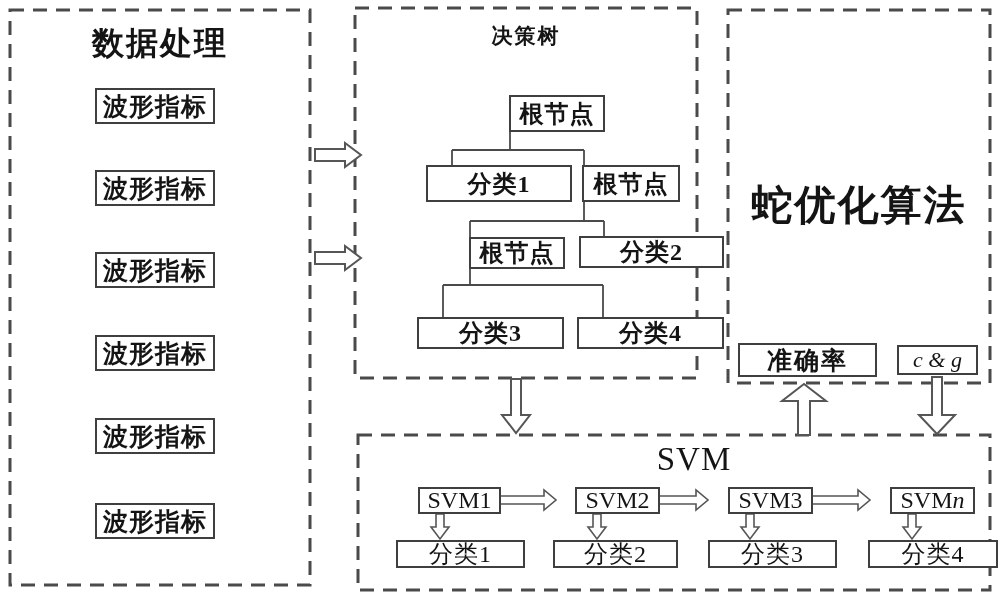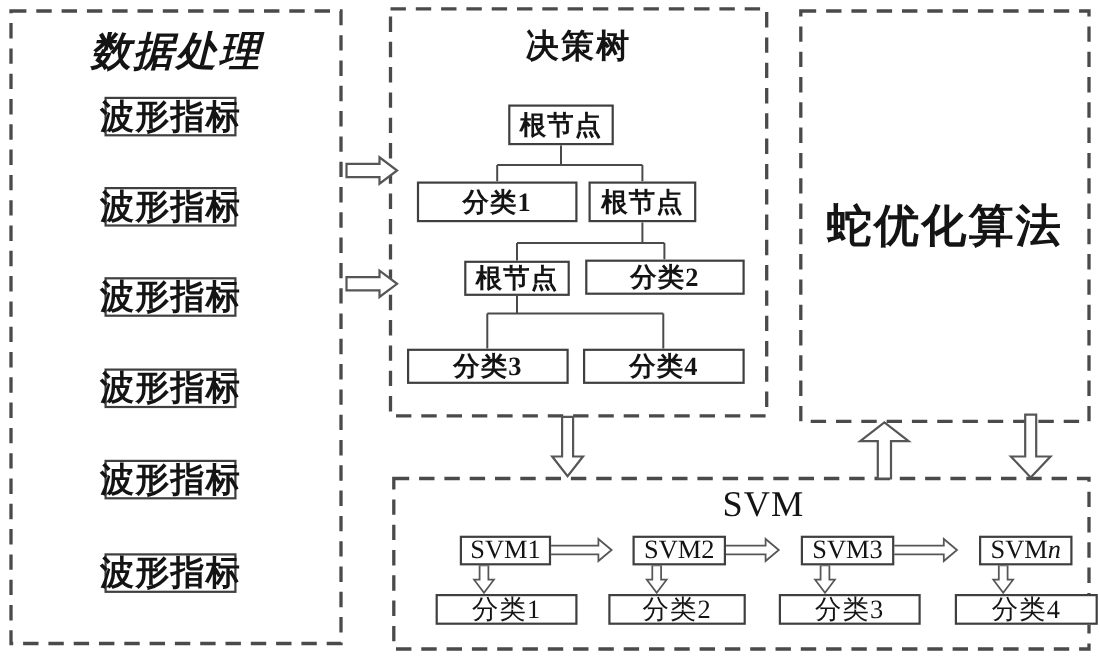--- a/index.html
+++ b/index.html
@@ -22,29 +22,29 @@
   #svg-overlay{position:absolute;left:0;top:0;z-index:1;}
   .dashed-rect{fill:none;stroke:var(--line);stroke-width:3;stroke-dasharray:14 9;}
   .connector{fill:none;stroke:var(--line);stroke-width:1.8;}
   .hollow-arrow{fill:#ffffff;stroke:#565656;stroke-width:2;}
   .thin-arrow{fill:#ffffff;stroke:#565656;stroke-width:1.6;}
   .node{
     position:absolute;box-sizing:border-box;background:#ffffff;
     border:2px solid var(--box-border);display:flex;align-items:center;justify-content:center;
     z-index:2;white-space:nowrap;
   }
-  .indicator{font-size:31px;font-weight:bold;letter-spacing:1px;}
-  .tree-node{font-size:24px;font-weight:bold;letter-spacing:1px;}
+  .indicator{font-size:25px;font-weight:bold;letter-spacing:1px;}
+  .tree-node{font-size:24px;font-weight:bold;letter-spacing:1px;margin-left:47px;}
   .acc-node{font-size:25px;font-weight:bold;letter-spacing:2px;}
   .cg-node{font-size:22px;font-style:italic;}
   .svm-node{font-size:24px;}
   .out-node{font-size:24px;letter-spacing:1px;}
   .it{font-style:italic;}
-  .t-data{top:12px;font-size:37px;font-style:italic;}
-  .t-tree{top:14px;font-size:30px;}
+  .t-data{top:12px;font-size:32px;}
+  .t-tree{top:14px;font-size:21px;}
   .t-snake{top:168px;font-size:41px;}
   .t-svm{top:6px;font-size:33px;font-weight:normal;letter-spacing:1px;}
 </style>
 </head>
 <body>
 
 <div id="canvas">
 
   <svg id="svg-overlay" width="1000" height="599">
 
@@ -89,20 +89,22 @@
     <div class="node tree-node" style="left:24px;top:157px;width:146px;height:37px;">分类1</div>
     <div class="node tree-node" style="left:180px;top:157px;width:98px;height:37px;">根节点</div>
     <div class="node tree-node" style="left:67px;top:229px;width:96px;height:32px;">根节点</div>
     <div class="node tree-node" style="left:177px;top:228px;width:145px;height:32px;">分类2</div>
     <div class="node tree-node" style="left:15px;top:309px;width:147px;height:32px;">分类3</div>
     <div class="node tree-node" style="left:175px;top:309px;width:147px;height:32px;">分类4</div>
   </div>
 
   <div class="panel" style="left:728px;top:10px;width:262px;height:373px;">
     <div class="panel-title t-snake">蛇优化算法</div>
+    <div class="node acc-node" style="left:10px;top:333px;width:139px;height:34px;">准确率</div>
+    <div class="node cg-node" style="left:169px;top:335px;width:81px;height:30px;">c &amp; g</div>
   </div>
 
   <div class="panel" style="left:378px;top:435px;width:632px;height:155px;">
     <div class="panel-title t-svm">SVM</div>
 
     <div class="node svm-node" style="left:40px;top:52px;width:83px;height:27px;">
         <span>SVM</span>
         <span>1</span>
       </div>
     <div class="node svm-node" style="left:197px;top:52px;width:85px;height:27px;">

